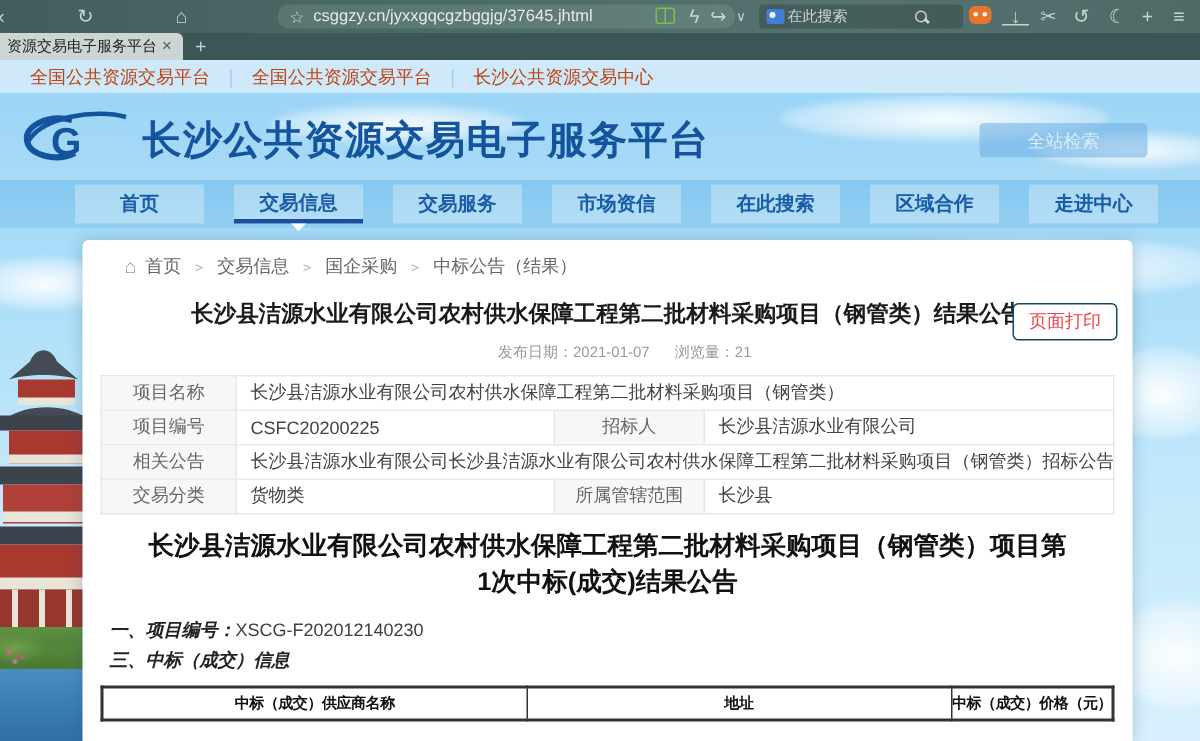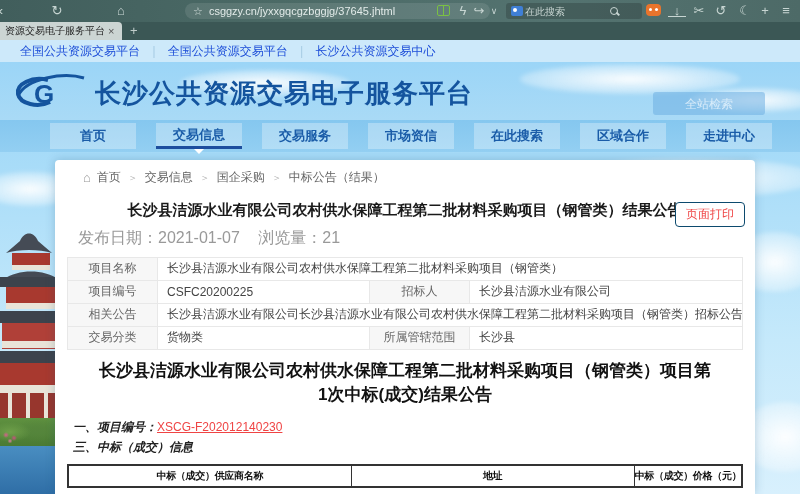--- a/index.html
+++ b/index.html
@@ -35,30 +35,30 @@
   .tabrow { position:absolute; top:22px; left:0; width:800px; height:18px; background:#3b5755; }
   .tab { position:absolute; left:0; top:0; width:122px; height:18px; background:#ccd5d3; color:#222;
     font-size:10px; display:flex; align-items:center; padding:0 5px; border-radius:0 4px 0 0; }
   .tab-title { white-space:nowrap; overflow:hidden; direction:rtl; text-align:left; width:100px; }
   .tab-close { margin-left:3px; color:#555; font-size:11px; }
   .newtab { position:absolute; left:130px; top:1px; color:#c1cecb; font-size:13px; }
 
   
   .toplinks { position:absolute; top:40px; left:0; width:800px; height:22px; background:#cde9fa;
     display:flex; align-items:center; padding-left:20px; font-size:12px; z-index:20; }
-  .toplink { color:#1d4ed8; cursor:pointer; }
+  .toplink { color:#c2410c; cursor:pointer; }
   .toplink + .toplink::before { content:"｜"; color:#9cc3de; margin:0 8px; }
 
   
   .banner { position:absolute; top:62px; left:0; width:800px; height:58px;
     background:linear-gradient(180deg,#9bd5f7,#a9daf6); z-index:10; overflow:hidden; }
   .cloud { position:absolute; border-radius:50%; background:radial-gradient(ellipse at center, rgba(255,255,255,0.95), rgba(255,255,255,0)); filter:blur(2px); }
   .site-title { position:absolute; left:95px; top:76px; font-size:26px; font-weight:bold; color:#14549e; z-index:12; letter-spacing:1px; }
   .logo { position:absolute; left:12px; top:70px; z-index:12; }
-  .site-search { position:absolute; right:35px; top:92px; width:112px; height:23px; z-index:12;
+  .site-search { position:absolute; right:35px; top:82px; width:112px; height:23px; z-index:12;
     background:rgba(110,175,225,0.55); border:none; border-radius:3px; text-align:center;
     color:#eaf5fd; font-size:12px; outline:none; font-family:"Liberation Sans","DejaVu Sans",sans-serif; }
   .site-search::placeholder { color:#d8ecfa; }
 
   
   .nav { position:absolute; top:120px; left:0; width:800px; height:32px;
     background:linear-gradient(180deg,#85c7ef,#93cff2); z-index:10; display:flex; gap:20px; padding:3px 0 0 50px; }
   .nav-item { width:86px; height:26px; background:rgba(255,255,255,0.30); color:#1a5ca8; font-size:13px;
     font-weight:bold; display:flex; align-items:center; justify-content:center; cursor:pointer; position:relative; flex:0 0 auto; }
   .nav-item.active { border-bottom:3px solid #1d4e9e; }
@@ -82,33 +82,33 @@
   
   .panel { position:absolute; left:55px; top:160px; width:700px; height:334px; background:#ffffff;
     border-radius:4px 4px 0 0; box-shadow:0 0 10px rgba(30,80,120,0.25); z-index:5; overflow:hidden; }
   .breadcrumb { display:flex; align-items:center; padding:9px 0 7px 28px; font-size:12px; color:#888; }
   .bc-home { color:#999; font-size:13px; margin-right:6px; }
   .crumb { color:#666; cursor:pointer; }
   .crumb + .crumb::before { content:"＞"; color:#aaa; font-size:10px; margin:0 7px; cursor:default; }
   .article-title { text-align:center; font-size:15px; font-weight:bold; color:#1a1a1a; padding:6px 46px 0; line-height:1.45; }
   .print-btn { position:absolute; right:10px; top:42px; border:1px solid #0c4a6e; color:#ef4444; background:#fff;
     font-size:12px; padding:3px 10px; border-radius:4px; cursor:pointer; font-family:"Liberation Sans","DejaVu Sans",sans-serif;margin-left:12px; }
-  .meta { color:#999; font-size:16px; padding:7px 0 8px;margin-left:23px; }
+  .meta { text-align:center; color:#999; font-size:10px; padding:7px 0 8px;margin-left:23px; }
   .meta b { font-weight:normal; color:#999; margin-right:14px; }
 
   table.info { width:676px; margin:0 auto; border-collapse:collapse; font-size:12px; table-layout:fixed; }
   table.info td { border:1px solid #e8e8e8; height:23px; padding:0 9px; color:#444;
     white-space:nowrap; overflow:hidden; }
   table.info td.lbl { background:#f7f7f7; text-align:center; color:#666; padding:0 2px; }
 
   .content-heading { text-align:center; font-size:17px; font-weight:bold; color:#111; padding:9px 40px 4px; line-height:1.45; }
   .items { padding:4px 0 2px 18px; font-size:12px; color:#222; }
   .item { margin:3px 0; }
   .item .lab { font-weight:bold;font-style:italic; }
-  .item .val { color:#ef4444; text-decoration:underline; }
+  .item .val { color:#404040; }
 
   table.result { width:676px; margin:3px auto 0; border-collapse:collapse; border:2px solid #333; table-layout:fixed; }
   table.result th { border:1px solid #333; height:22px; font-size:10px; letter-spacing:-0.3px; color:#111; font-weight:bold; text-align:center; white-space:nowrap; overflow:hidden; }
 </style>
 </head>
 <body>
 
 <div class="stage">
 
   <div class="chrome">

